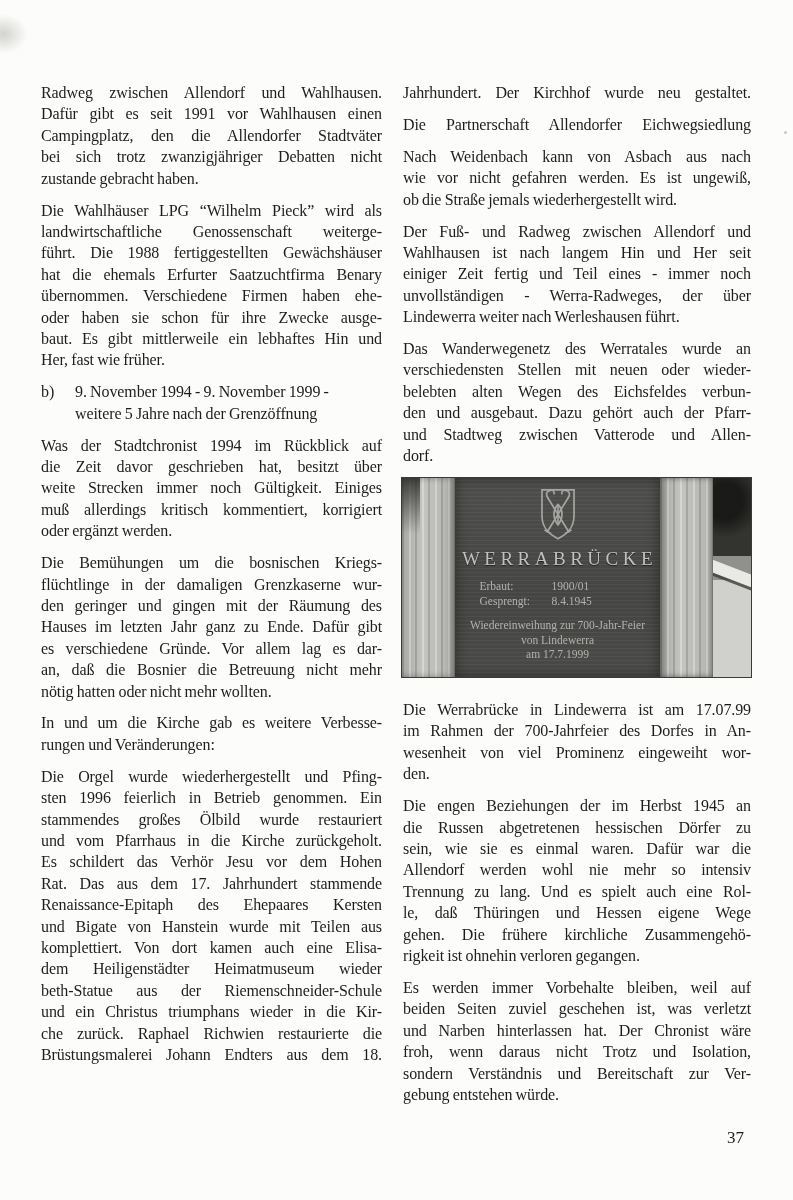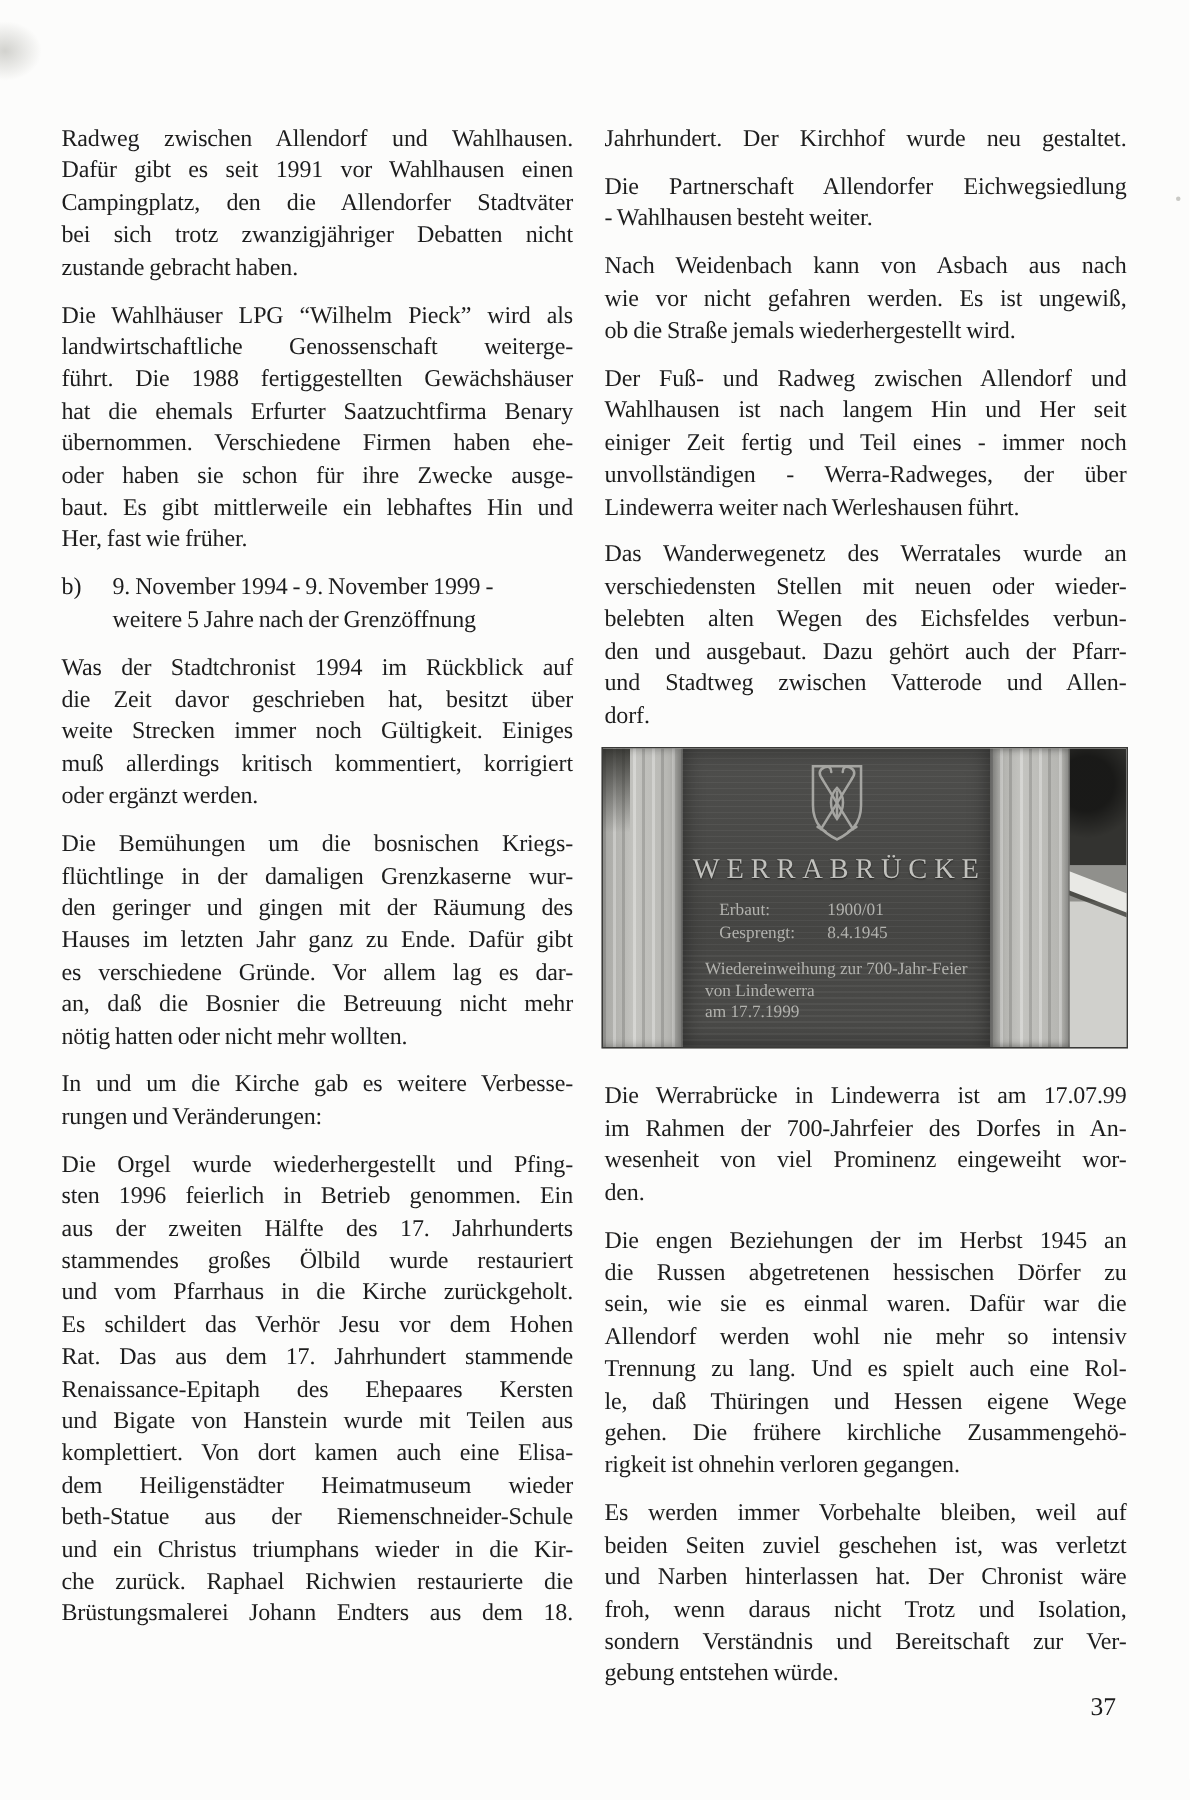--- a/index.html
+++ b/index.html
@@ -61,21 +61,21 @@
   .arms{margin-top:8px;opacity:0.85;}
   .plaque-title{
     margin-top:4px;font-size:19px;letter-spacing:4.5px;
     color:#c1c1bd;white-space:nowrap;text-indent:4px;
     text-shadow:0 1px 1px rgba(0,0,0,0.6);
   }
   .prows{margin-top:9px;color:#b2b2ae;font-size:11.5px;line-height:15px;width:156px;}
   .prow{display:flex;align-items:flex-end;}
   .prow .lab{width:72px;}
   .dedication{
-    margin-top:9px;color:#b2b2ae;font-size:11.5px;line-height:14.5px;
+    margin-top:9px;color:#b2b2ae;font-size:11.5px;line-height:14.5px;text-align:center;
   }
   .bg-right{position:absolute;left:311px;top:0;width:38px;height:100%;background:#d0d0cc;}
   .foliage{
     position:absolute;left:0;top:0;width:100%;height:78px;
     background:
       radial-gradient(circle at 30% 30%, rgba(0,0,0,0.5) 0 30%, rgba(0,0,0,0) 60%),
       #333330;
   }
   .midband{position:absolute;left:0;top:78px;width:100%;height:24px;background:#90908c;}
   .railing{
@@ -133,21 +133,20 @@
         <div class="line">an, daß die Bosnier die Betreuung nicht mehr</div>
         <div class="line plain">nötig hatten oder nicht mehr wollten.</div>
       </div>
       <div class="para">
         <div class="line">In und um die Kirche gab es weitere Verbesse-</div>
         <div class="line plain">rungen und Veränderungen:</div>
       </div>
       <div class="para">
         <div class="line">Die Orgel wurde wiederhergestellt und Pfing-</div>
         <div class="line">sten 1996 feierlich in Betrieb genommen. Ein</div>
-        <div class="line">aus der zweiten Hälfte des 17. Jahrhunderts</div>
         <div class="line">stammendes großes Ölbild wurde restauriert</div>
         <div class="line">und vom Pfarrhaus in die Kirche zurückgeholt.</div>
         <div class="line">Es schildert das Verhör Jesu vor dem Hohen</div>
         <div class="line">Rat. Das aus dem 17. Jahrhundert stammende</div>
         <div class="line">Renaissance-Epitaph des Ehepaares Kersten</div>
         <div class="line">und Bigate von Hanstein wurde mit Teilen aus</div>
         <div class="line">komplettiert. Von dort kamen auch eine Elisa-</div>
         <div class="line">dem Heiligenstädter Heimatmuseum wieder</div>
         <div class="line">beth-Statue aus der Riemenschneider-Schule</div>
         <div class="line">und ein Christus triumphans wieder in die Kir-</div>
@@ -156,21 +155,20 @@
       </div>
     </div>
 
   <div class="col" id="col-right">
     <div id="rc-top">
         <div class="para">
           <div class="line">Jahrhundert. Der Kirchhof wurde neu gestaltet.</div>
         </div>
         <div class="para">
           <div class="line">Die Partnerschaft Allendorfer Eichwegsiedlung</div>
-          <div class="line plain">- Wahlhausen besteht weiter.</div>
         </div>
         <div class="para">
           <div class="line">Nach Weidenbach kann von Asbach aus nach</div>
           <div class="line">wie vor nicht gefahren werden. Es ist ungewiß,</div>
           <div class="line plain">ob die Straße jemals wiederhergestellt wird.</div>
         </div>
         <div class="para">
           <div class="line">Der Fuß- und Radweg zwischen Allendorf und</div>
           <div class="line">Wahlhausen ist nach langem Hin und Her seit</div>
           <div class="line">einiger Zeit fertig und Teil eines - immer noch</div>

